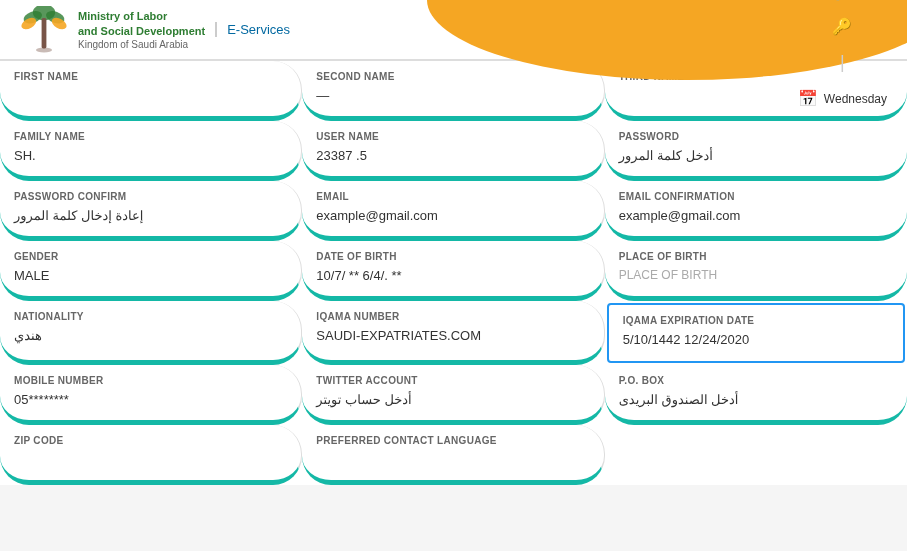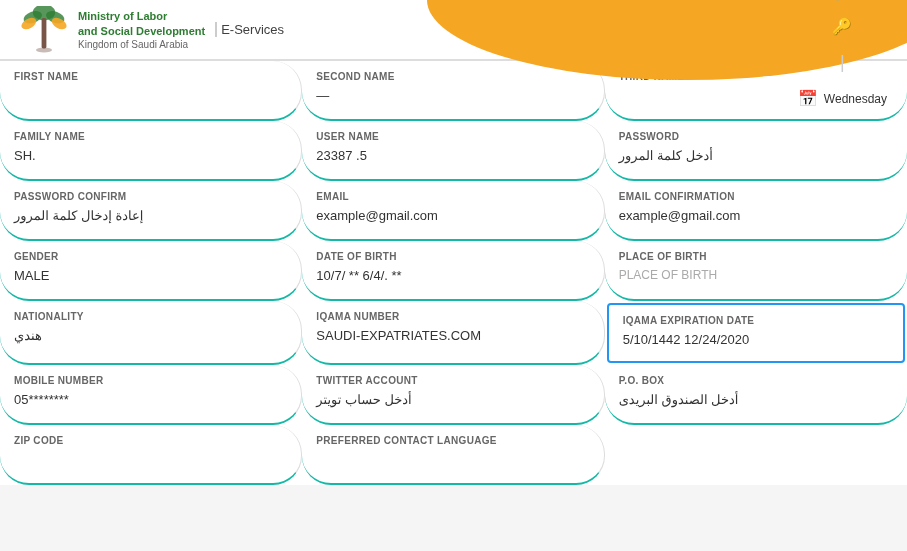--- a/index.html
+++ b/index.html
@@ -34,23 +34,23 @@
       color: #2e7d32;
       font-weight: bold;
       line-height: 1.4;
     }
     .logo-subtitle {
       font-size: 10px;
       color: #666;
     }
     .e-services-badge {
       border-left: 2px solid #ccc;
-      padding-left: 4px;
-      font-size: 13px;
-      color: #404040;
+      padding-left: 10px;
+      font-size: 13px;
+      color: #0369a1;
     }
 
     
     .header-arc {
       position: absolute;
       right: 0;
       top: 0;
       width: 480px;
       height: 80px;
       overflow: hidden;
@@ -112,21 +112,21 @@
     }
 
     .form-grid {
       display: grid;
       grid-template-columns: 1fr 1fr 1fr;
       border-top: 1px solid #ddd;
     }
 
     .form-cell {
       border-right: 1px solid #ddd;
-      border-bottom: 2px solid #14b8a6;
+      border-bottom: 5px solid #14b8a6;
       padding: 10px 14px 12px 14px;
       min-height: 60px;
       border-radius: 29px;
     }
     .form-cell:nth-child(3n) {
       border-right: none;
     }
 
     .form-cell.highlighted {
       border: 2px solid #2196f3;

